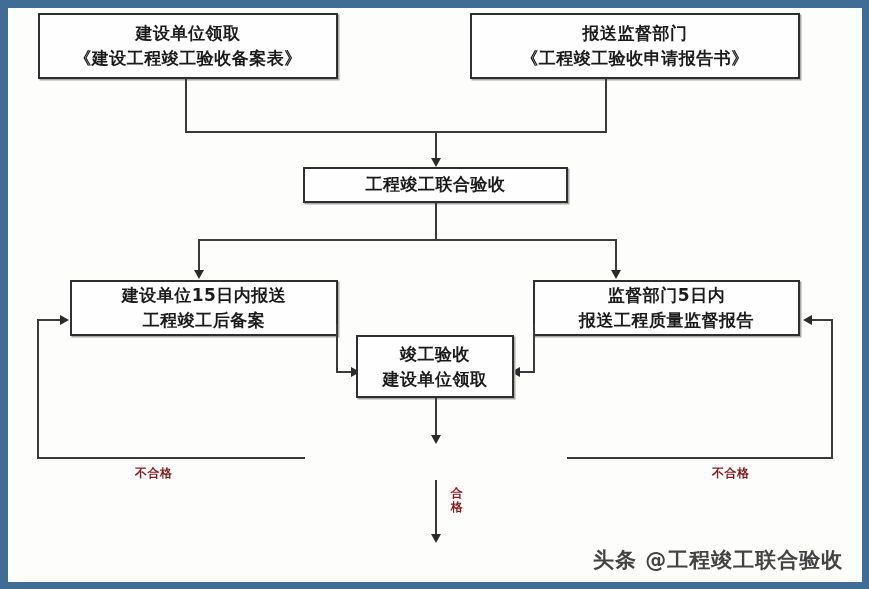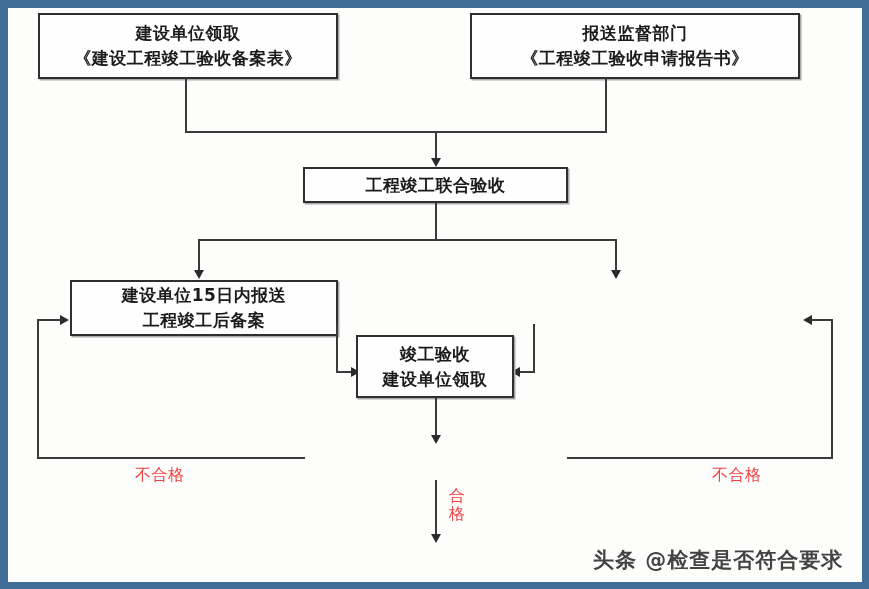--- a/index.html
+++ b/index.html
@@ -75,23 +75,23 @@
     border-left: 9px solid #2b2b2b;
   }
   .arrow.left {
     border-top: 5px solid transparent;
     border-bottom: 5px solid transparent;
     border-right: 9px solid #2b2b2b;
   }
 
   .edge-label {
     position: absolute;
-    font-size: 16px;
-    color: #ef4444;
-    font-weight: 400;
+    font-size: 12px;
+    color: #7f1d1d;
+    font-weight: 700;
     letter-spacing: 0.5px;
     white-space: nowrap;
   }
   .edge-label.vertical {
     white-space: normal;
     width: 18px;
     line-height: 1.15;
     text-align: center;
   }
 
@@ -126,36 +126,40 @@
       <span class="txt">建设单位领取
 《建设工程竣工验收备案表》</span>
     </div>
 
     <div class="vline" style="left:177px; top:71px; height:53px;"></div>
     <div class="vline" style="left:597px; top:71px; height:53px;"></div>
     <div class="hline" style="left:177px; top:123px; width:422px;"></div>
     <div class="vline" style="left:427px; top:123px; height:29px;"></div>
     <div class="arrow down" style="left:423px; top:150px;"></div>
 
-    <div class="node" style="left:295px; top:159px; width:265px; height:36px;">
+    <div class="node" style="left:295px; top:159px; width:265px; height:36px;font-family:Liberation Serif, serif;">
       <span class="txt">工程竣工联合验收</span>
     </div>
 
     <div class="vline" style="left:427px; top:195px; height:38px;"></div>
     <div class="hline" style="left:190px; top:231px; width:419px;"></div>
     <div class="vline" style="left:190px; top:231px; height:33px;"></div>
     <div class="arrow down" style="left:186px; top:262px;"></div>
     <div class="vline" style="left:607px; top:231px; height:33px;"></div>
     <div class="arrow down" style="left:603px; top:262px;"></div>
 
     <div class="node" style="left:62px; top:272px; width:268px; height:56px;">
       <span class="txt">建设单位15日内报送
 工程竣工后备案</span>
     </div>
 
+    <div class="node" style="left:525px; top:272px; width:267px; height:56px;">
+      <span class="txt">监督部门5日内
+报送工程质量监督报告</span>
+    </div>
 
     <div class="vline" style="left:328px; top:316px; height:48px;"></div>
     <div class="hline" style="left:328px; top:363px; width:23px;"></div>
     <div class="arrow right" style="left:343px; top:359px;"></div>
 
     <div class="vline" style="left:525px; top:316px; height:48px;"></div>
     <div class="hline" style="left:503px; top:363px; width:24px;"></div>
     <div class="arrow left" style="left:503px; top:359px;"></div>
 
     <div class="node" style="left:348px; top:327px; width:158px; height:63px;">
@@ -177,16 +181,16 @@
     <div class="vline" style="left:823px; top:311px; height:140px;"></div>
     <div class="hline" style="left:798px; top:311px; width:27px;"></div>
     <div class="arrow left" style="left:795px; top:307px;"></div>
     <div class="edge-label" style="left:704px; top:457px;">不合格</div>
 
     <div class="vline" style="left:427px; top:472px; height:56px;"></div>
     <div class="arrow down" style="left:423px; top:526px;"></div>
     <div class="edge-label vertical" style="left:440px; top:479px;">合格</div>
 
 
-    <div class="watermark" style="left:585px; top:538px;">头条 @检查是否符合要求</div>
+    <div class="watermark" style="left:585px; top:538px;">头条 @工程竣工联合验收</div>
 
   </div>
 </div>
 
 </body></html>

